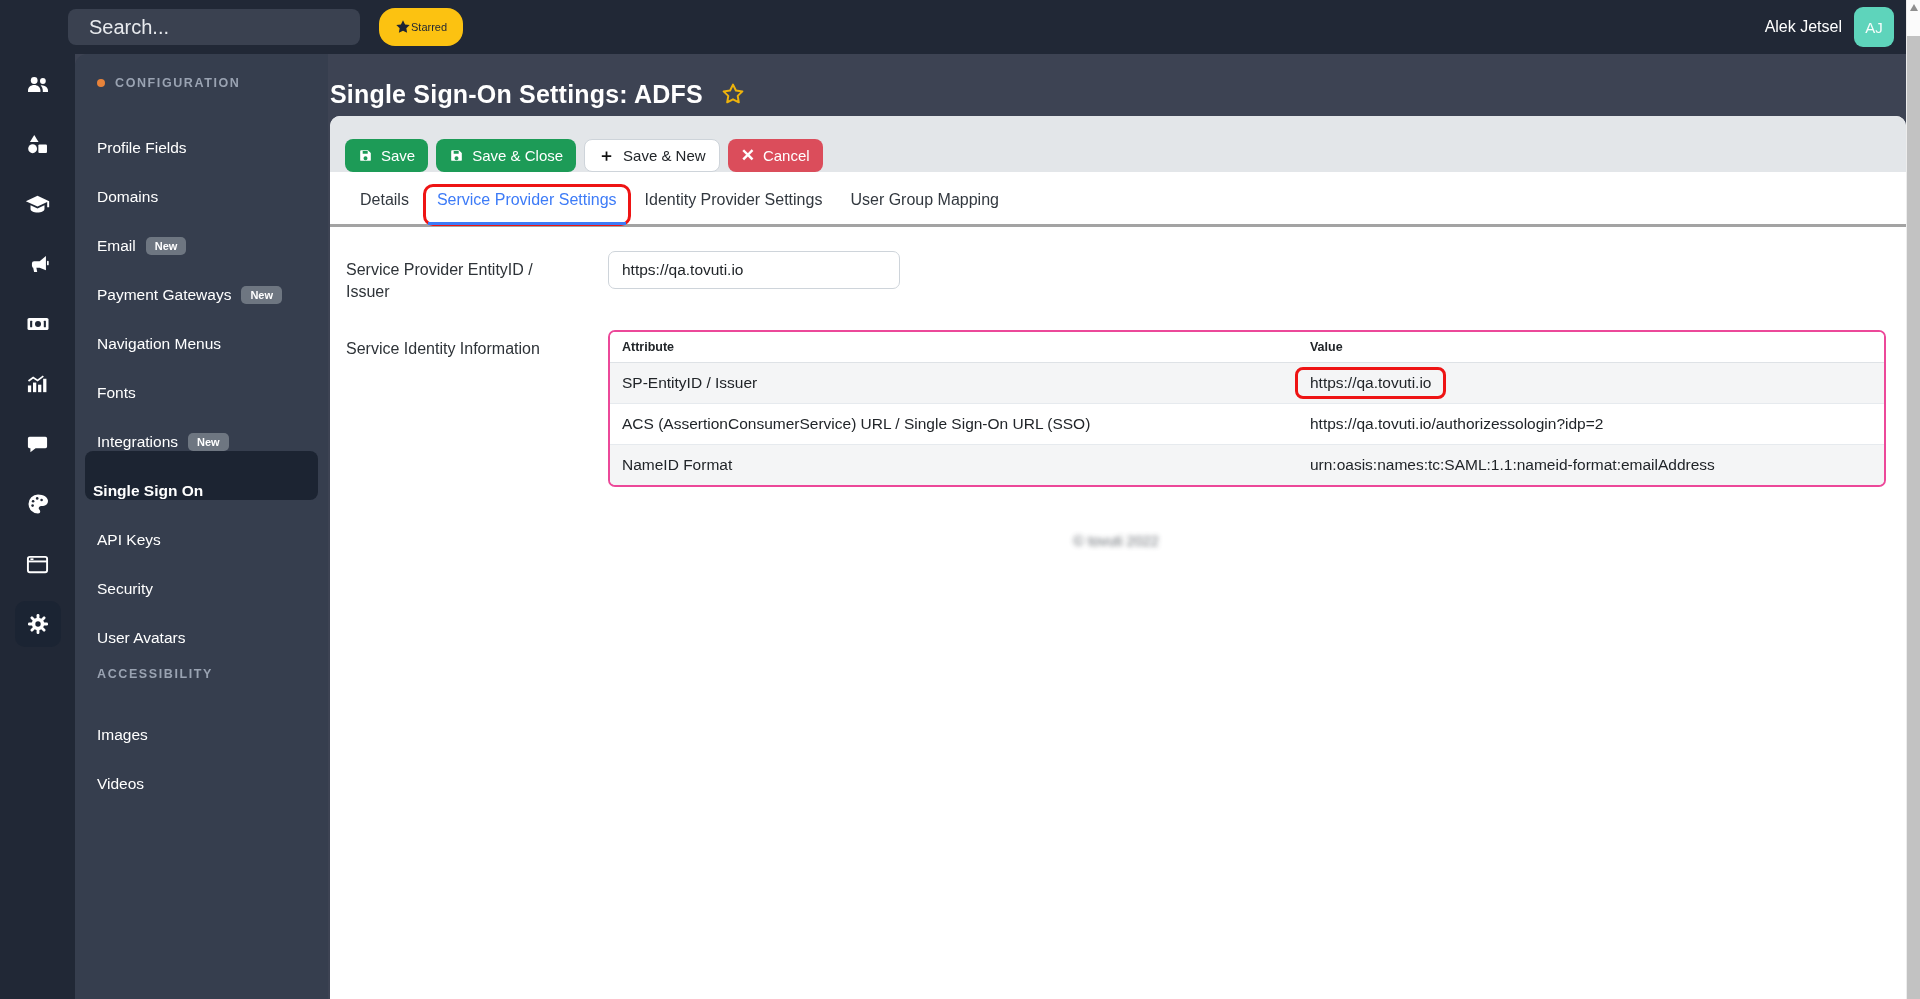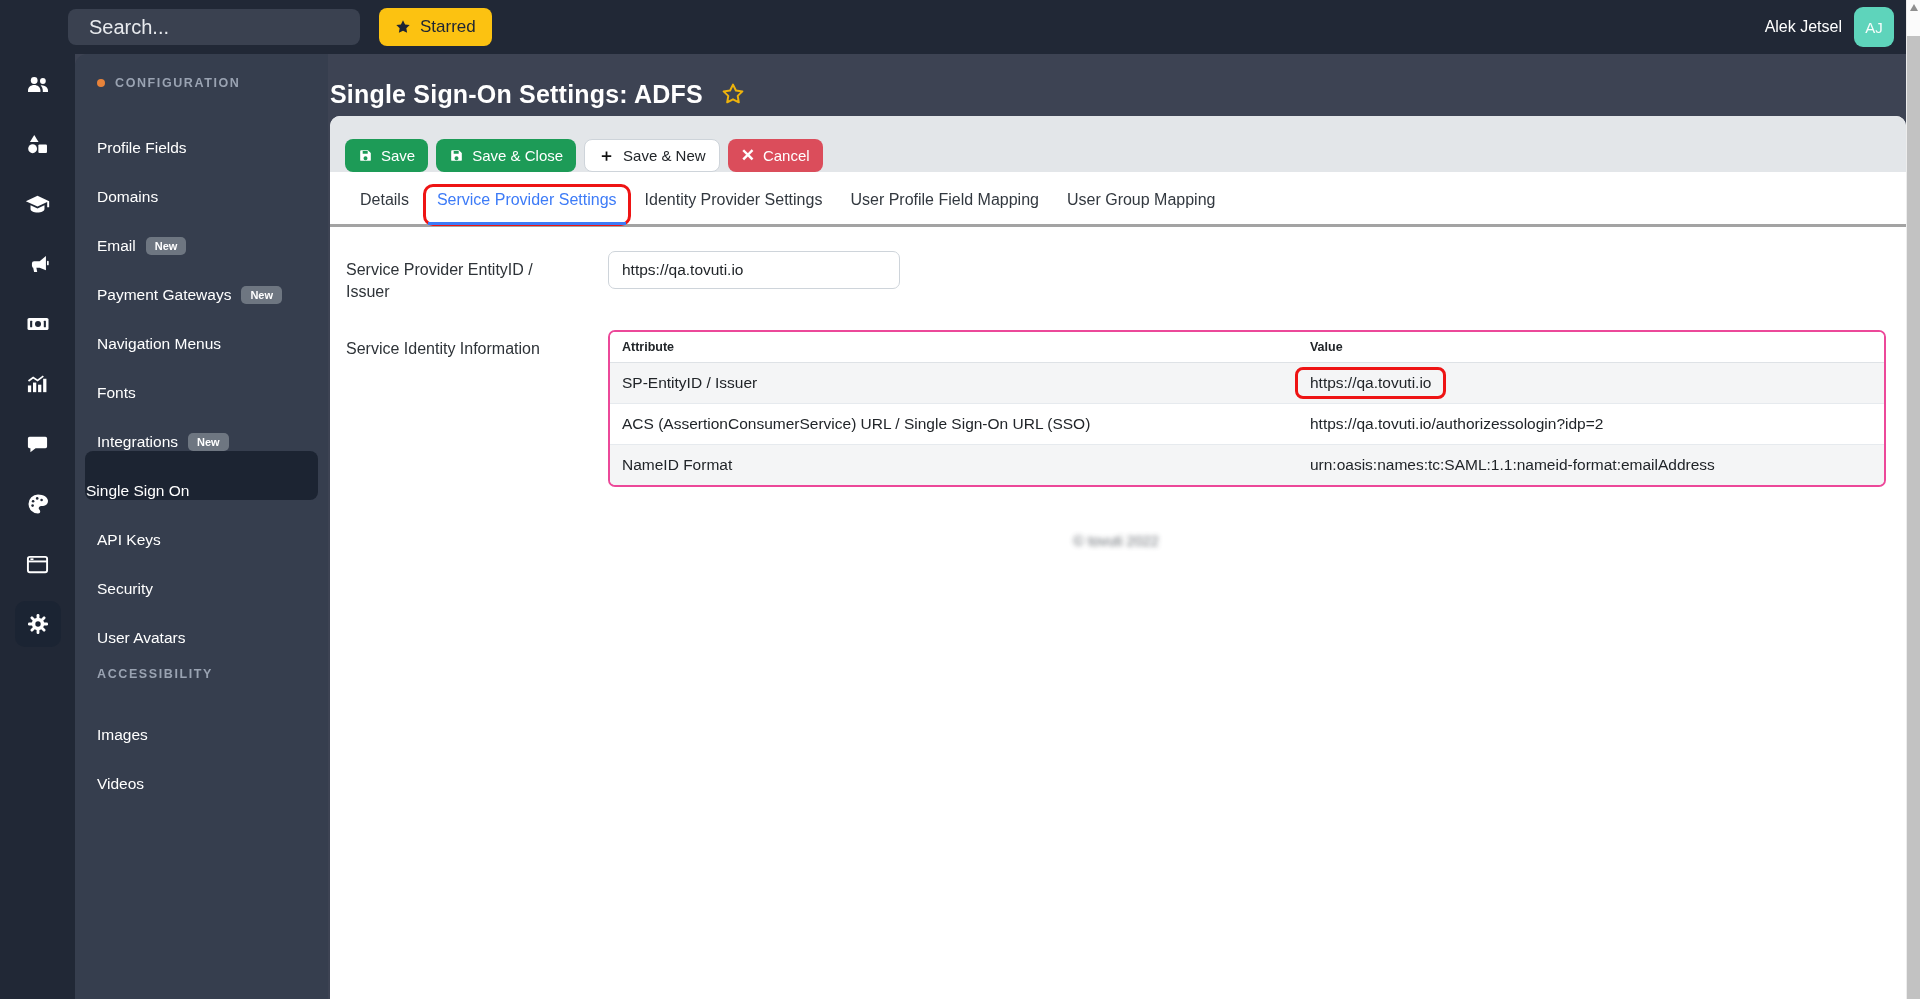--- a/index.html
+++ b/index.html
@@ -17,42 +17,42 @@
   .rail svg { display:block; }
 
   
   .topbar { position:absolute; left:0; top:0; width:1920px; height:54px; background:#212836; z-index:4; }
   .search-box { position:absolute; left:68px; top:9px; width:292px; height:36px; background:#3a4150;
                 border-radius:8px; display:flex; align-items:center; padding:0 12px; gap:9px; }
   .search-box input { flex:1; background:transparent; border:none; outline:none; color:#84cc16;
                       font-size:20px; font-family:"Liberation Sans", sans-serif; }
   .search-box input::placeholder { color:#f2f4f7; opacity:.95; }
   .btn-starred { position:absolute; left:379px; top:8px; height:38px; padding:0 16px; background:#fcc211;
-                 border:none; border-radius:8px; display:flex; align-items:center; gap:9px;
-                 font-size:17px; color:#1e2534; cursor:pointer; font-family:"Liberation Sans", sans-serif; }
+                 border:none; border-radius:16px; display:flex; align-items:center; 
+                 font-size:11px; color:#1e2534; cursor:pointer; font-family:"Liberation Sans", sans-serif; }
   .top-right { position:absolute; right:26px; top:0; height:54px; display:flex; align-items:center; gap:12px; }
   .user-name { color:#fff; font-size:16px; cursor:pointer; }
   .avatar { width:40px; height:40px; border-radius:9px; background:#5ed4bb; color:rgba(255,255,255,.95);
             display:flex; align-items:center; justify-content:center; font-size:15px; cursor:pointer; }
 
   
   .sidebar { position:absolute; left:75px; top:54px; width:253px; height:945px; background:#363e4e;
              border-top-left-radius:12px; z-index:2; padding-top:16px; }
   .side-header { display:flex; align-items:center; gap:10px; height:26px; padding-left:22px;
                  margin-bottom:12px; }
   .side-header.acc { margin-top:14px; margin-bottom:8px; }
   .side-dot { width:8px; height:8px; border-radius:50%; background:#e8833a; }
   .side-header span { color:#9aa3b2; font-size:12.5px; font-weight:bold; letter-spacing:1.6px;
                       text-transform:uppercase; }
   .side-item { height:49px; display:flex; align-items:flex-end; padding-left:22px; color:#ffffff;
                font-size:15.5px; cursor:pointer; }
   .side-item .badge { margin-left:10px; background:#6e7681; color:#fff; font-size:11px; font-weight:bold;
                       padding:3px 9px; border-radius:5px; }
-  .side-item.active { background:#1c2432; border-radius:8px; margin:0 10px; padding-left:1px;
-                      font-weight:normal; }
+  .side-item.active { background:#1c2432; border-radius:8px; margin:0 10px; padding-left:8px;
+                      font-weight:bold; }
 
   
   .content { position:absolute; left:328px; top:54px; right:14px; bottom:0; background:#3d4353; }
   .page-head { display:flex; align-items:center; gap:18px; padding:18px 0 0 2px; height:62px; }
   .page-title { color:#fff; font-size:25px; font-weight:bold; letter-spacing:.2px; }
   .fav-star { cursor:pointer; display:flex; align-items:center; }
 
   .panel { position:absolute; left:2px; right:0; top:62px; bottom:0; background:#fff;
            border-radius:10px 10px 0 0; overflow:hidden; }
   .toolbar { height:56px; background:#e3e6e9; display:flex; align-items:flex-end; gap:8px; padding:0 15px; }
@@ -307,22 +307,20 @@
       </div>
 
       <div class="tabs">
         <div class="tab">
           <span>Details</span></div>
         <div class="tab active">
           <span>Service Provider Settings</span>
           <span class="tab-ring"></span></div>
         <div class="tab">
           <span>Identity Provider Settings</span></div>
-        <div class="tab">
-          <span>User Profile Field Mapping</span></div>
         <div class="tab">
           <span>User Group Mapping</span></div>
       </div>
 
       <div class="form-area">
         <div class="form-row">
           <div class="form-label">Service Provider EntityID / Issuer</div>
           <div>
             <input class="text-input" type="text" value="https://qa.tovuti.io" style="">
           </div>

